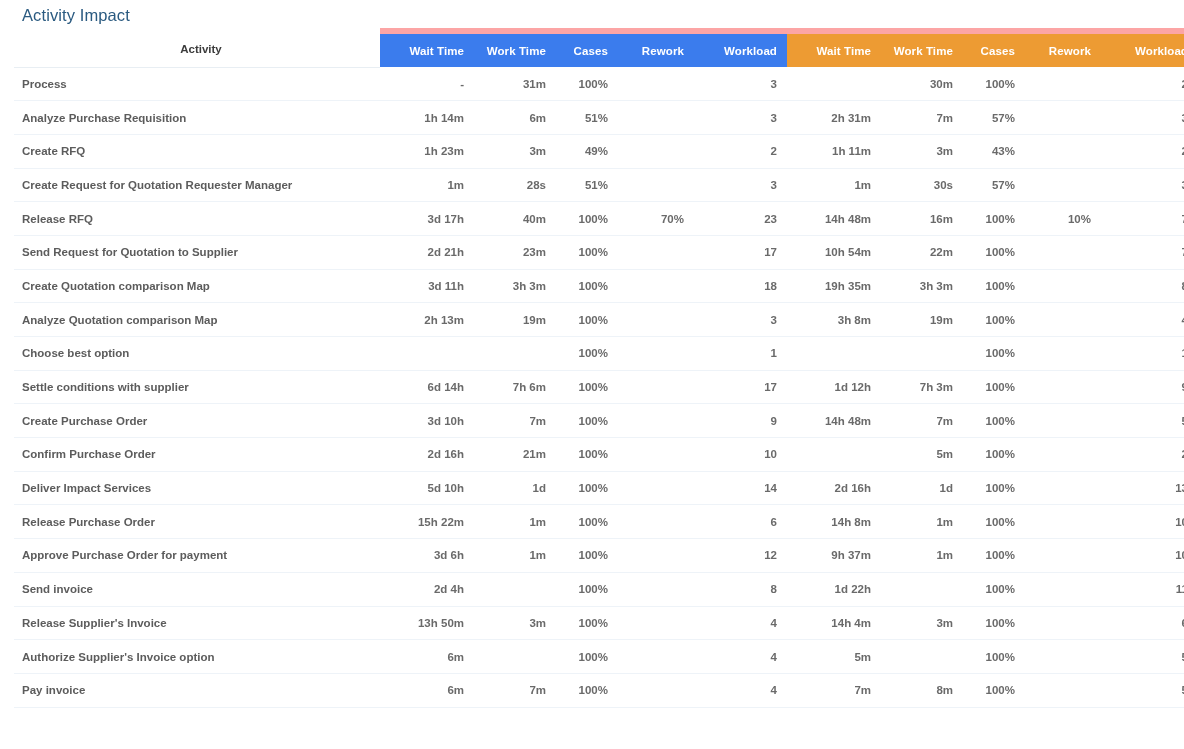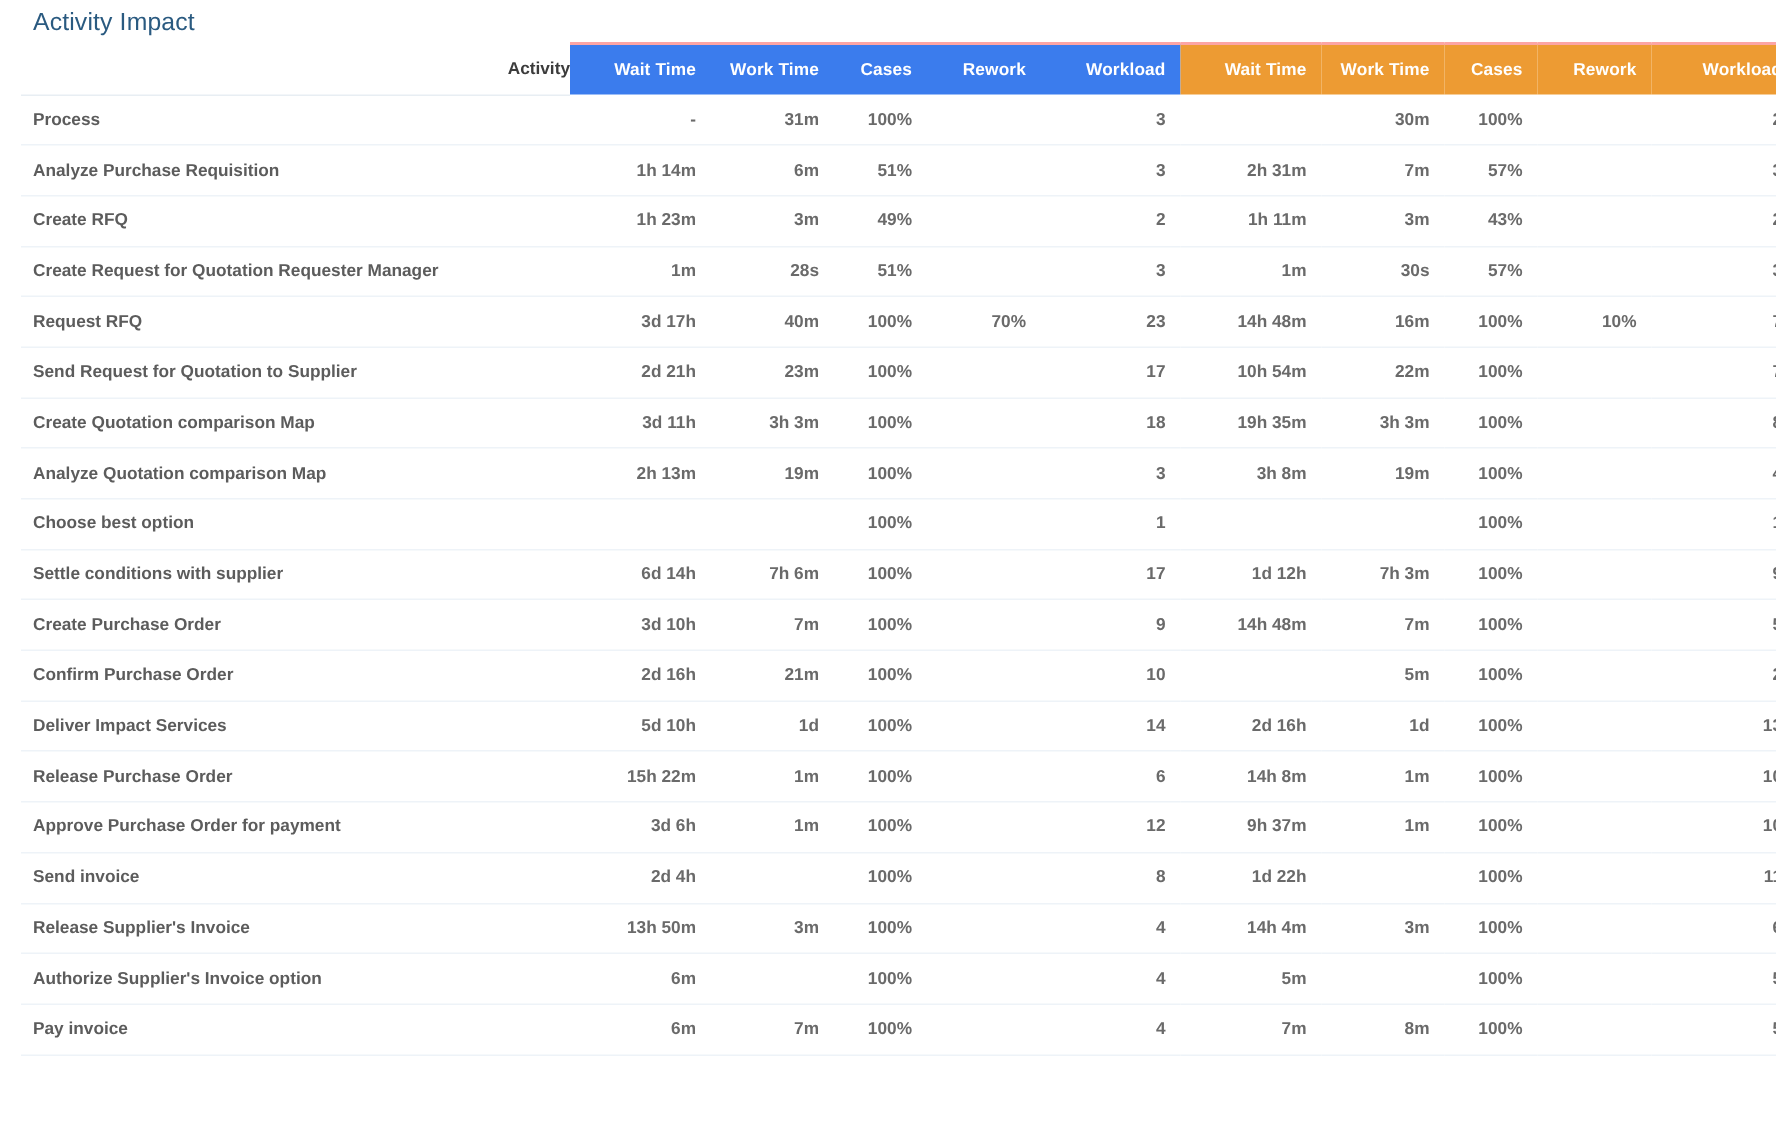--- a/index.html
+++ b/index.html
@@ -73,39 +73,39 @@
     height: 31px;
     vertical-align: middle;
     letter-spacing: 0.2px;
   }
   .grp-asis { background: #3b7ced; }
   .grp-tobe { background: #ed9b33; }
 
   
   .sub-activity {
     background: #ffffff;
-    text-align: right;
+    text-align: center;
     font-weight: bold;
     font-size: 11.5px;
     color: #3c3c3c;
     padding: 0 0 0 8px;
     height: 31px;
     vertical-align: middle;
     border-top: 1px solid #ffffff;
     border-bottom: 1px solid #e8eef3;
   }
   .sub-asis, .sub-tobe {
     color: #ffffff;
     font-weight: bold;
     font-size: 11.5px;
     text-align: right;
     height: 31px;
     vertical-align: middle;
     padding-right: 10px;
-    border-top: 2px solid #fca5a5;
+    border-top: 6px solid #fca5a5;
     letter-spacing: 0.1px;
   }
   .sub-asis { background: #3b7ced; }
   .sub-tobe { background: #ed9b33; }
 
   
   tbody tr { height: 30.7px; font-weight: bold; }
   tbody td {
     border-bottom: 1px solid #eef3f8;
     height: 30.7px;
@@ -209,21 +209,21 @@
           <td class="num">51%</td>
           <td class="num"></td>
           <td class="num">3</td>
           <td class="num">1m</td>
           <td class="num">30s</td>
           <td class="num">57%</td>
           <td class="num"></td>
           <td class="num">3</td>
         </tr>
         <tr>
-          <td class="act">Request RFQ</td>
+          <td class="act">Release RFQ</td>
           <td class="num">3d 17h</td>
           <td class="num">40m</td>
           <td class="num">100%</td>
           <td class="num">70%</td>
           <td class="num">23</td>
           <td class="num">14h 48m</td>
           <td class="num">16m</td>
           <td class="num">100%</td>
           <td class="num">10%</td>
           <td class="num">7</td>

